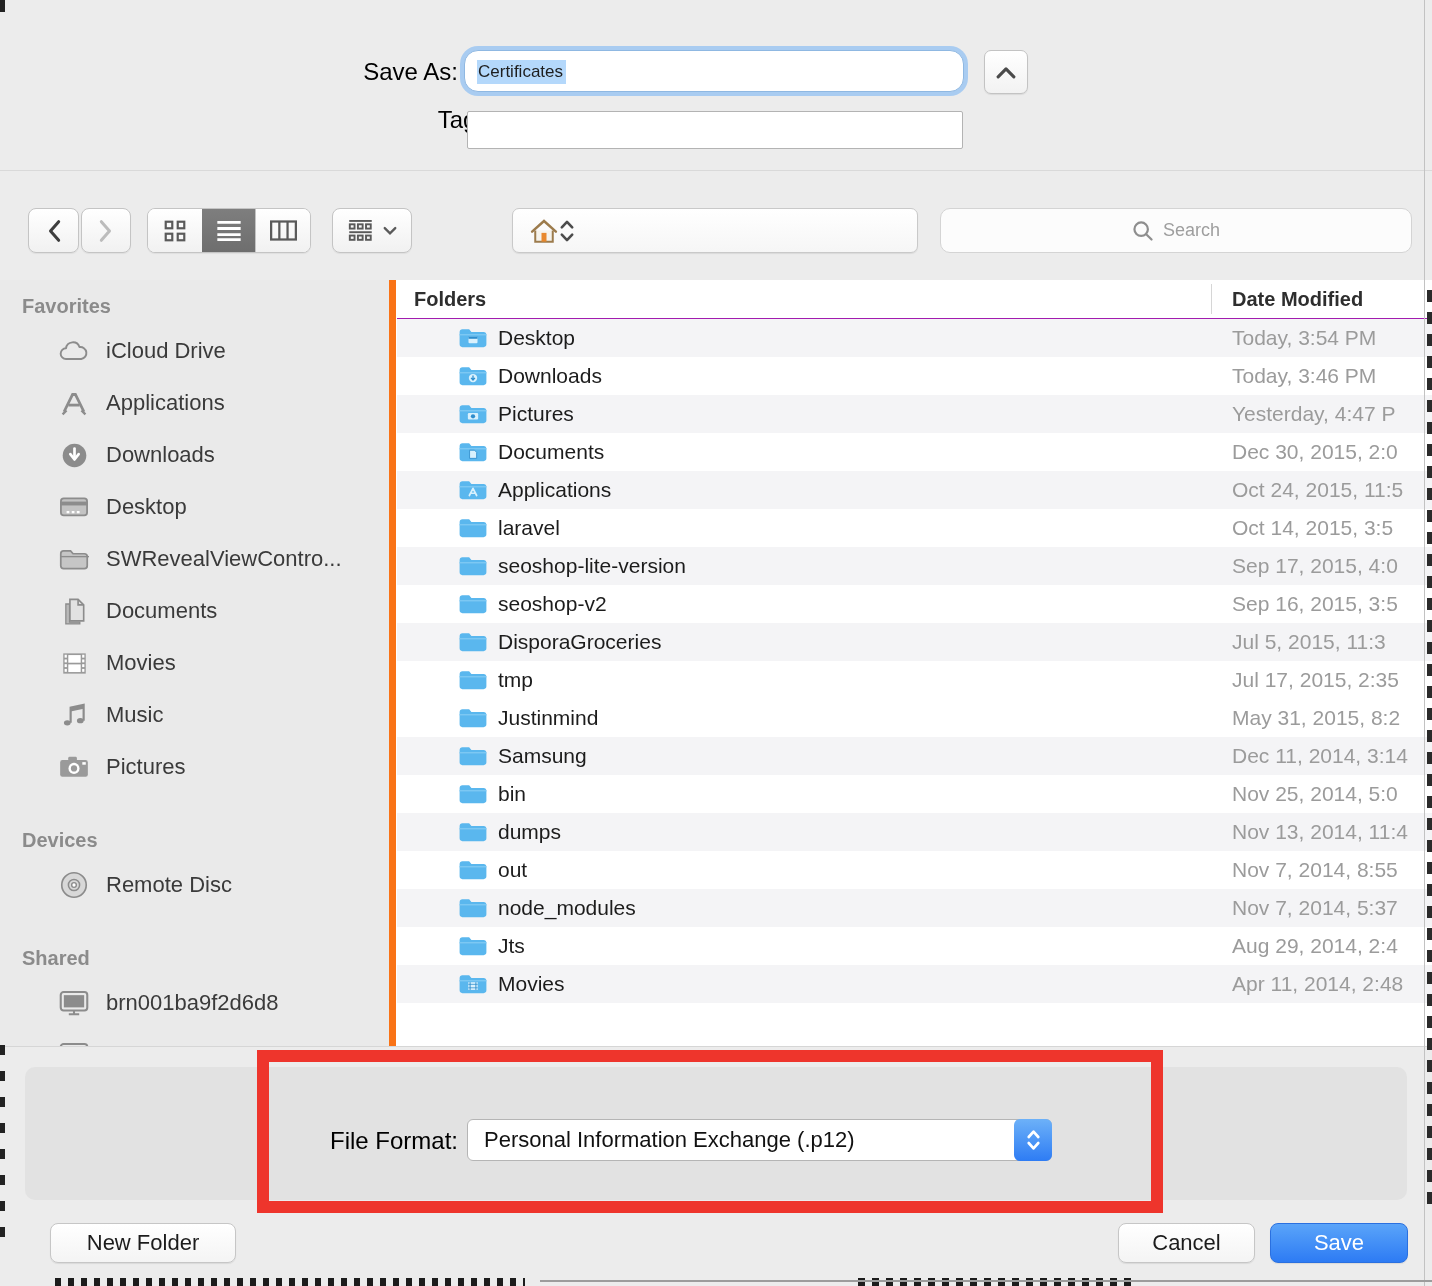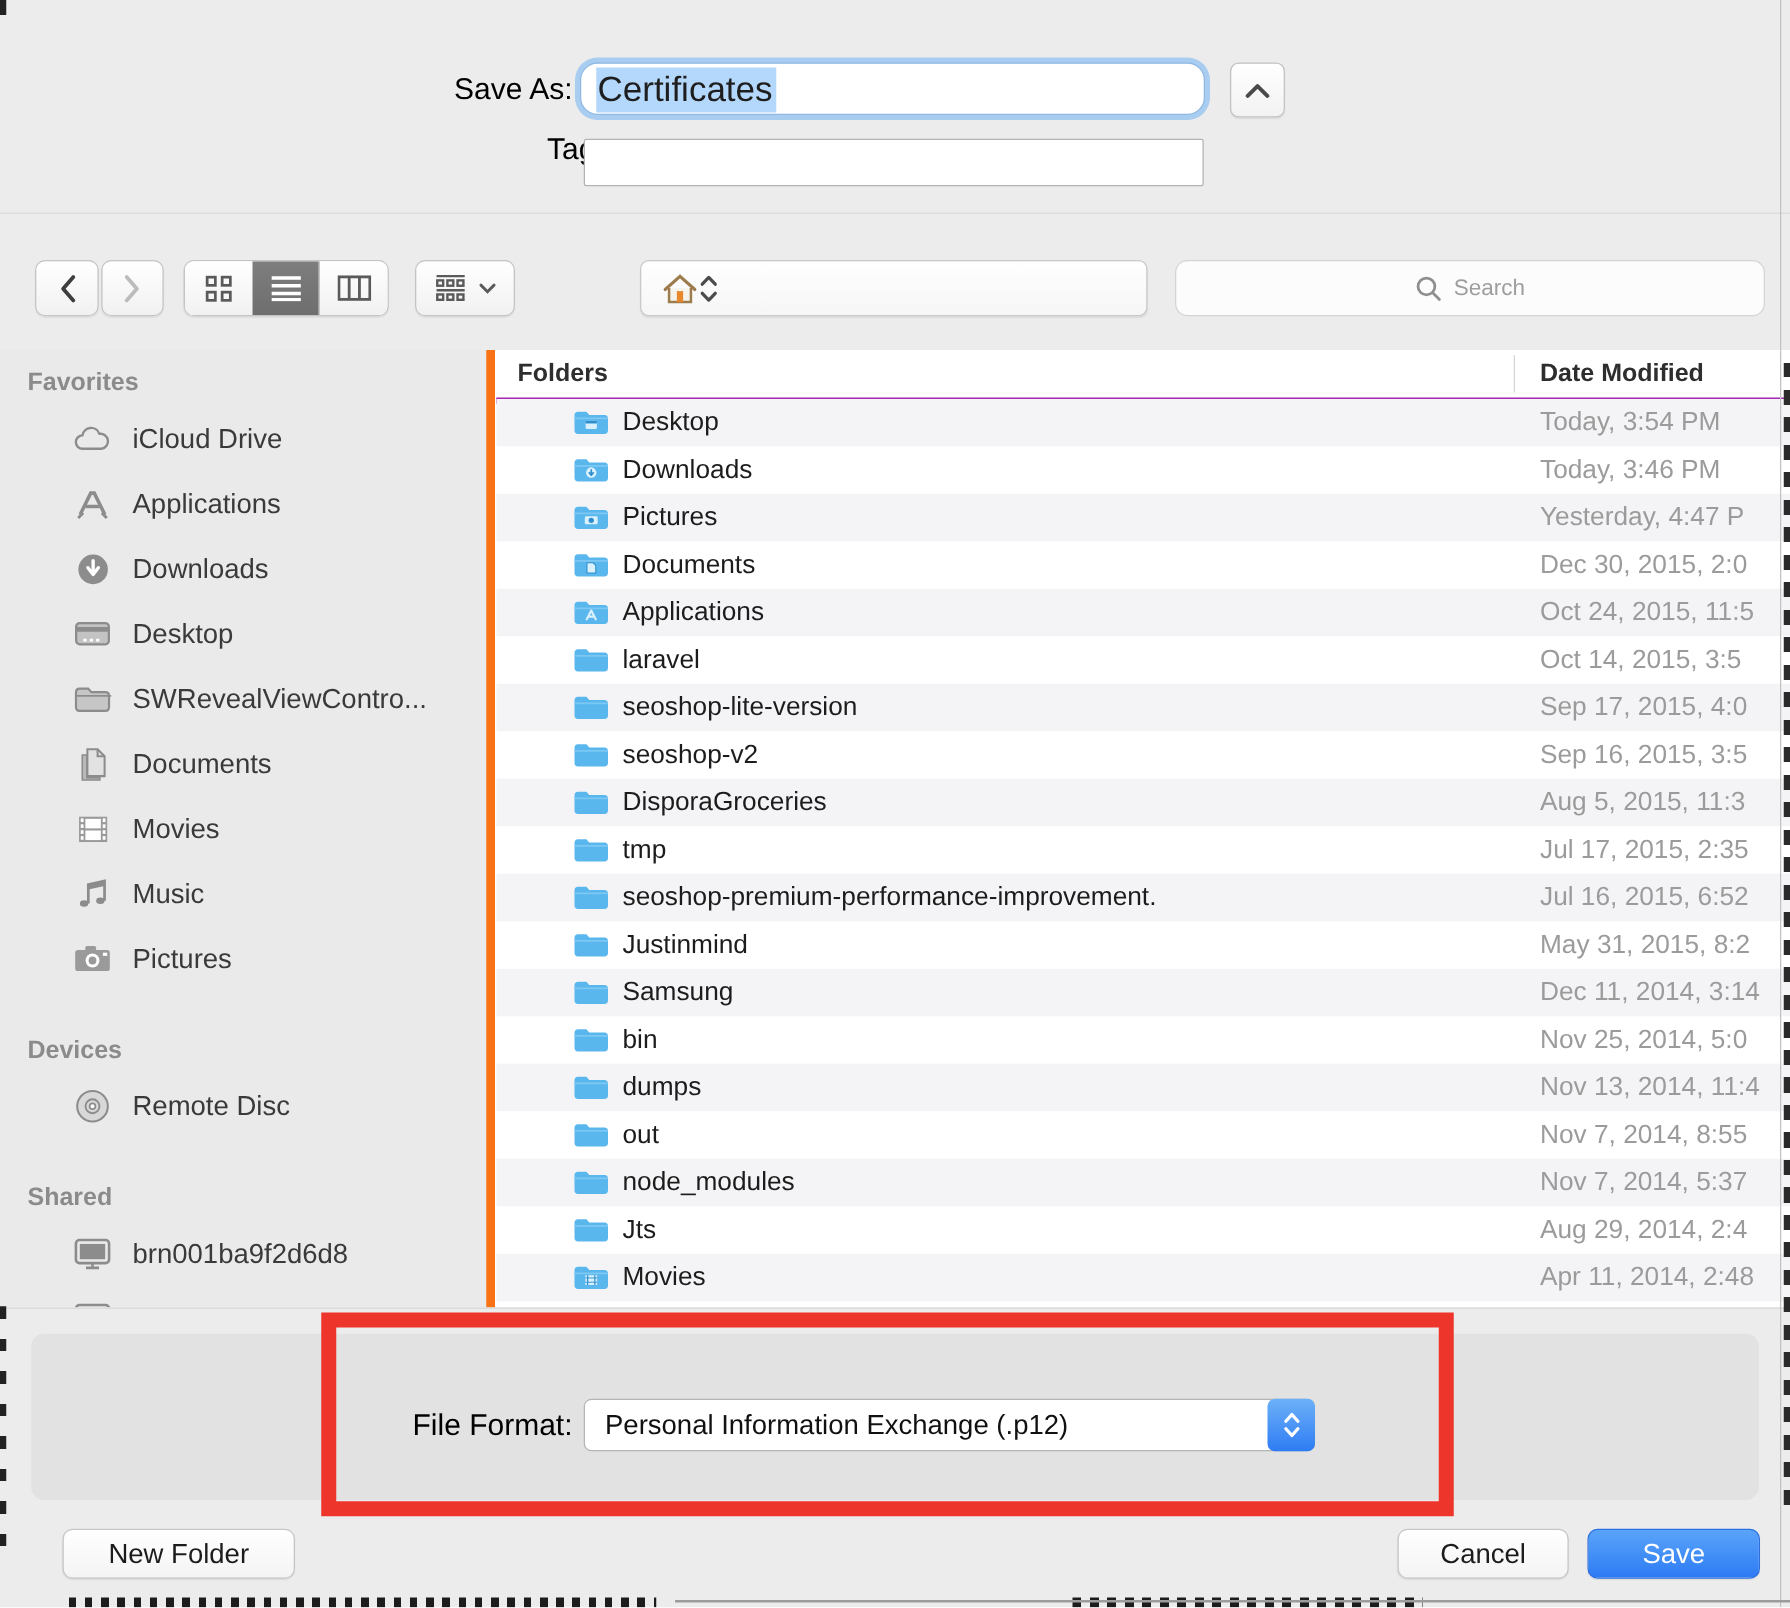--- a/index.html
+++ b/index.html
@@ -5,21 +5,21 @@
   html,body{margin:0;padding:0;}
   .stage{position:relative;width:1432px;height:1286px;overflow:hidden;background:#ececec;
          font-family:"Liberation Sans",sans-serif;color:#1e1e1e;}
 
   
   .lbl{position:absolute;left:0;width:458px;text-align:right;font-size:24px;color:#000;white-space:nowrap;}
   .lbl-saveas{top:58px;}
   .lbl-tags{top:106px;margin-left:37px;}
   .filename-field{position:absolute;left:464px;top:50px;width:500px;height:42px;background:#fff;
                   border:1px solid #8fb8e2;box-shadow:0 0 0 4px #a9ccf1;border-radius:14px;
-                  font-size:28px;line-height:42px;padding-left:12px;box-sizing:border-box;}
+                  font-size:17px;line-height:42px;padding-left:12px;box-sizing:border-box;}
   .sel-text{background:#b4d8fb;padding:2px 3px 3px 1px;}
   .collapse-btn{position:absolute;left:984px;top:50px;width:42px;height:42px;border-radius:7px;
                 background:linear-gradient(#fff,#f2f2f2);border:1px solid #c3c3c3;
                 box-shadow:0 1px 1px rgba(0,0,0,.08);display:flex;align-items:center;justify-content:center;}
   .tags-field{position:absolute;left:467px;top:111px;width:496px;height:38px;background:#fff;
               border:1px solid #b3b3b3;border-radius:2px;box-sizing:border-box;font-size:24px;padding-left:10px;}
   .top-divider{position:absolute;left:0;top:170px;width:1432px;height:1px;background:#d9d9d9;}
 
   
   .tbtn{position:absolute;top:208px;height:45px;background:linear-gradient(#fff,#f1f1f1);
@@ -450,41 +450,31 @@
             <span class="row-date">Sep 16, 2015, 3:5</span>
           </div>
           <div class="file-row alt">
             <span class="row-icon">
               <svg width="30" height="25" viewBox="0 0 28 22">
                 <path d="M1.5 6c0-1.6 1-2.6 2.6-2.6h6.3l2.1 2.4h11.4c1.6 0 2.6 1 2.6 2.6v9c0 1.6-1 2.6-2.6 2.6H4.1c-1.6 0-2.6-1-2.6-2.6z" fill="#5ab7ee"></path>
                 <path d="M1.5 8.4h25" stroke="#7cc8f3" stroke-width="1.4"></path>
               </svg>
             </span>
             <span class="row-name">DisporaGroceries</span>
-            <span class="row-date">Aug 5, 2015, 11:3</span>
+            <span class="row-date">Jul 5, 2015, 11:3</span>
           </div>
           <div class="file-row">
             <span class="row-icon">
               <svg width="30" height="25" viewBox="0 0 28 22">
                 <path d="M1.5 6c0-1.6 1-2.6 2.6-2.6h6.3l2.1 2.4h11.4c1.6 0 2.6 1 2.6 2.6v9c0 1.6-1 2.6-2.6 2.6H4.1c-1.6 0-2.6-1-2.6-2.6z" fill="#5ab7ee"></path>
                 <path d="M1.5 8.4h25" stroke="#7cc8f3" stroke-width="1.4"></path>
               </svg>
             </span>
             <span class="row-name">tmp</span>
             <span class="row-date">Jul 17, 2015, 2:35</span>
-          </div>
-          <div class="file-row alt">
-            <span class="row-icon">
-              <svg width="30" height="25" viewBox="0 0 28 22">
-                <path d="M1.5 6c0-1.6 1-2.6 2.6-2.6h6.3l2.1 2.4h11.4c1.6 0 2.6 1 2.6 2.6v9c0 1.6-1 2.6-2.6 2.6H4.1c-1.6 0-2.6-1-2.6-2.6z" fill="#5ab7ee"></path>
-                <path d="M1.5 8.4h25" stroke="#7cc8f3" stroke-width="1.4"></path>
-              </svg>
-            </span>
-            <span class="row-name">seoshop-premium-performance-improvement.</span>
-            <span class="row-date">Jul 16, 2015, 6:52</span>
           </div>
           <div class="file-row">
             <span class="row-icon">
               <svg width="30" height="25" viewBox="0 0 28 22">
                 <path d="M1.5 6c0-1.6 1-2.6 2.6-2.6h6.3l2.1 2.4h11.4c1.6 0 2.6 1 2.6 2.6v9c0 1.6-1 2.6-2.6 2.6H4.1c-1.6 0-2.6-1-2.6-2.6z" fill="#5ab7ee"></path>
                 <path d="M1.5 8.4h25" stroke="#7cc8f3" stroke-width="1.4"></path>
               </svg>
             </span>
             <span class="row-name">Justinmind</span>
             <span class="row-date">May 31, 2015, 8:2</span>

